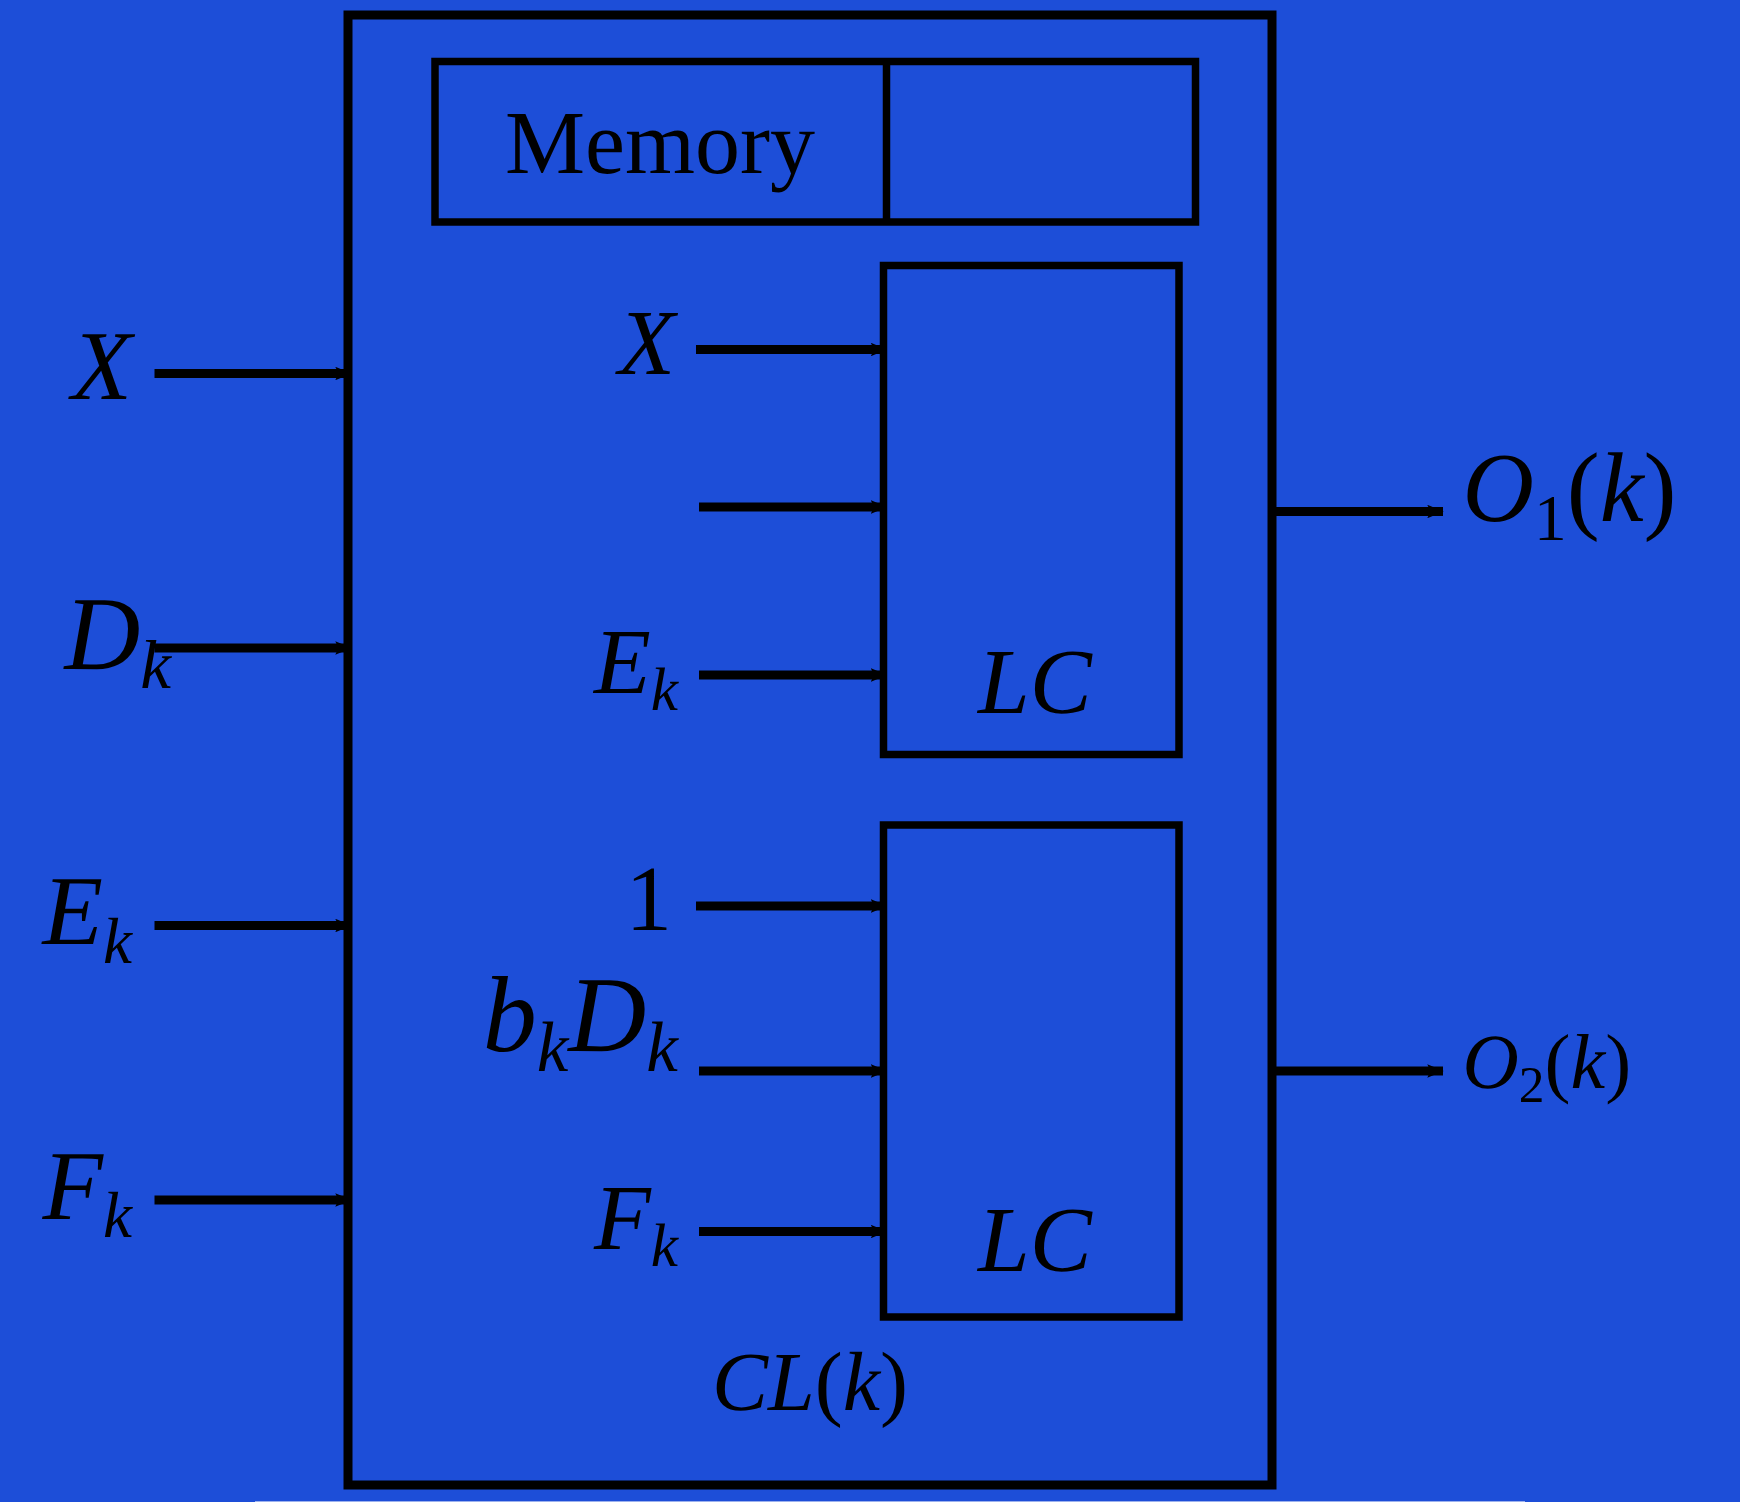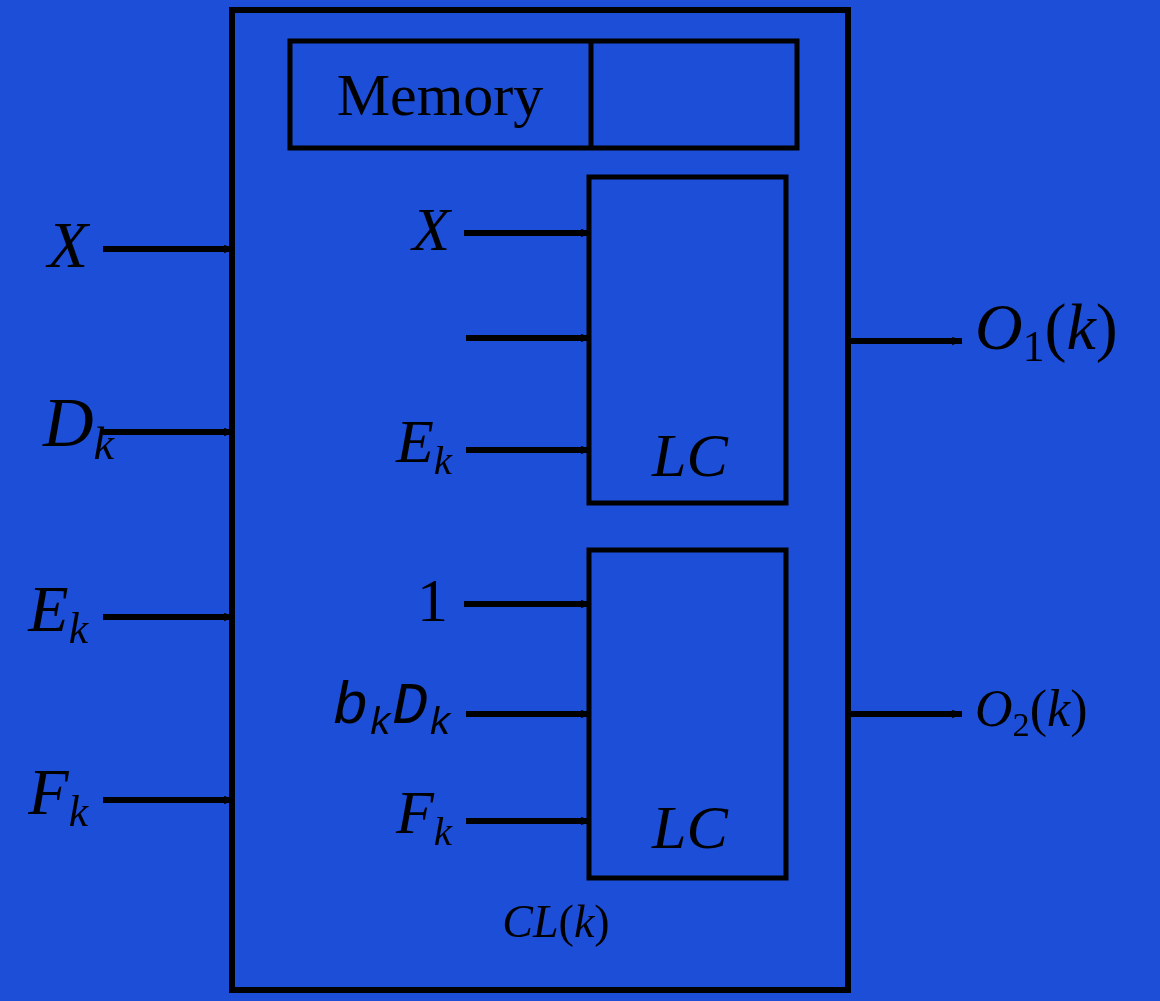--- a/index.html
+++ b/index.html
@@ -135,33 +135,33 @@
 
 
   <div class="math anchor-r" style="left:452px; top:446px; font-size:62px;">
     <span>E</span><span class="sub">k</span>
   </div>
 
   <div class="math upright anchor-r" style="left:448px; top:600px; font-size:62px;">
     <span>1</span>
   </div>
 
-  <div class="math anchor-r" style="left:452px; top:710px; font-size:60px;font-family:Liberation Mono, monospace;">
+  <div class="math anchor-r" style="left:452px; top:682px; font-size:72px;">
     <span>b</span><span class="sub">k</span><span>D</span><span class="sub">k</span>
   </div>
 
   <div class="math anchor-r" style="left:452px; top:817px; font-size:62px;">
     <span>F</span><span class="sub">k</span>
   </div>
 
   <div class="math anchor-c" style="left:690px; top:455px; font-size:62px;">
     <span>LC</span>
   </div>
 
   <div class="math anchor-c" style="left:690px; top:827px; font-size:62px;">
     <span>LC</span>
   </div>
 
-  <div class="math anchor-c" style="left:556px; top:922px; font-size:46px;">
+  <div class="math anchor-c" style="left:540px; top:922px; font-size:56px;">
     <span>CL</span><span class="paren">(</span><span>k</span><span class="paren">)</span>
   </div>
 
 </div>
 
 </body></html>

